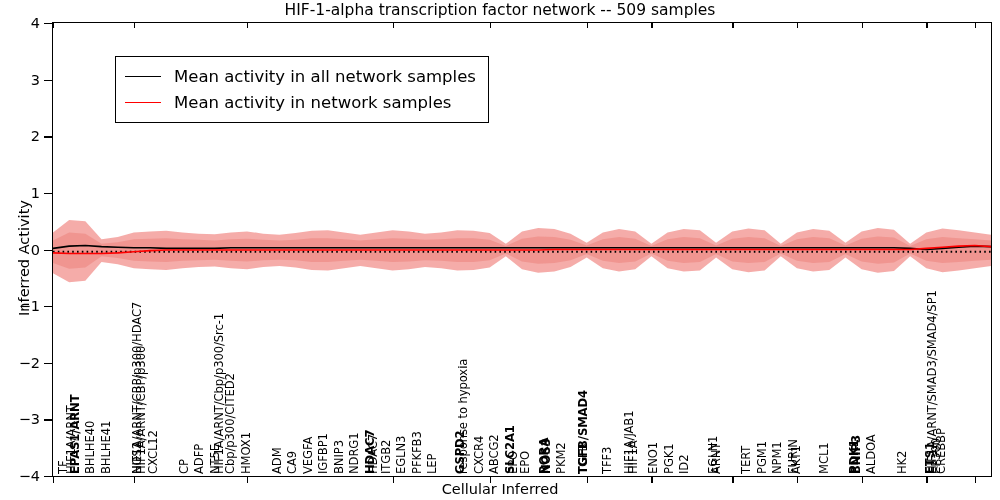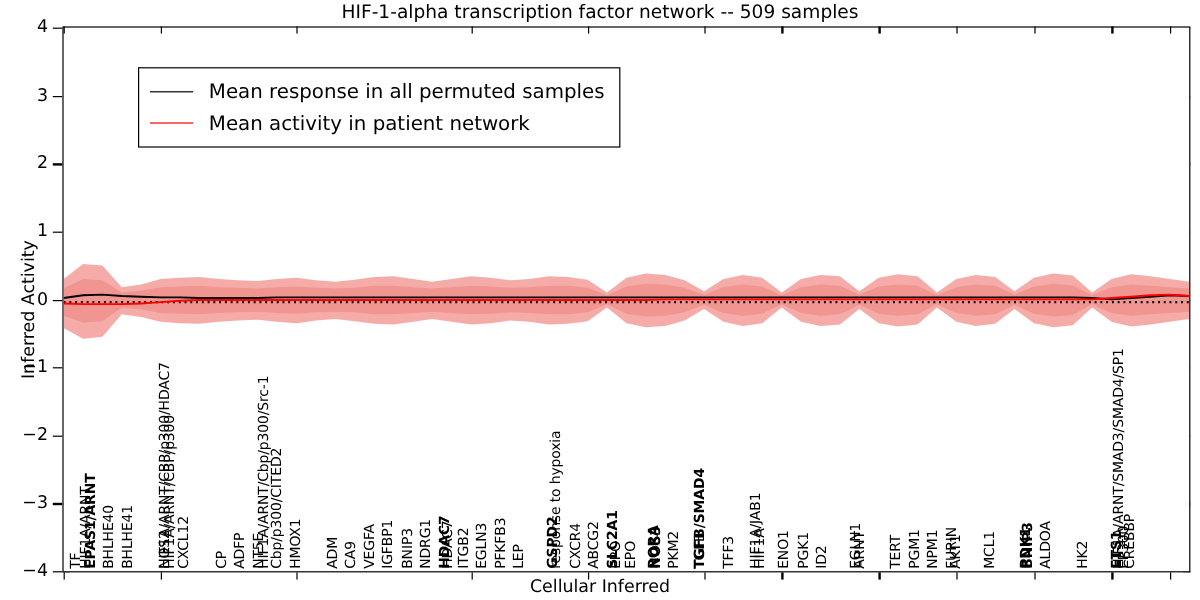--- a/index.html
+++ b/index.html
@@ -112,25 +112,25 @@
           <path d="M 0.00 217.44 L 16.17 209.51 L 32.34 210.64 L 48.52 220.84 L 64.69 219.14 L 80.86 216.31 L 97.03 215.74 L 113.21 215.17 L 129.38 216.31 L 145.55 216.87 L 161.72 217.44 L 177.90 216.31 L 194.07 215.74 L 210.24 216.87 L 226.41 217.44 L 242.59 216.87 L 258.76 215.17 L 274.93 215.17 L 291.10 216.31 L 307.28 217.44 L 323.45 216.31 L 339.62 215.17 L 355.79 215.74 L 371.97 216.87 L 388.14 216.31 L 404.31 215.17 L 420.48 215.17 L 436.66 216.87 L 452.83 223.10 L 469.00 215.74 L 485.17 213.48 L 501.34 214.04 L 517.52 216.87 L 533.69 222.54 L 549.86 216.31 L 566.03 214.04 L 582.21 215.74 L 598.38 223.10 L 614.55 216.31 L 630.72 214.04 L 646.90 215.17 L 663.07 222.54 L 679.24 215.74 L 695.41 214.04 L 711.59 215.17 L 727.76 223.10 L 743.93 216.31 L 760.10 214.04 L 776.28 215.17 L 792.45 222.54 L 808.62 215.74 L 824.79 213.48 L 840.97 214.61 L 857.14 223.10 L 873.31 216.31 L 889.48 214.04 L 905.66 215.17 L 921.83 216.31 L 938.00 217.44 L 938.00 236.69 L 921.83 237.83 L 905.66 238.96 L 889.48 240.09 L 873.31 237.83 L 857.14 230.46 L 840.97 239.52 L 824.79 240.66 L 808.62 238.39 L 792.45 231.03 L 776.28 238.96 L 760.10 240.09 L 743.93 237.83 L 727.76 230.46 L 711.59 238.96 L 695.41 240.09 L 679.24 238.39 L 663.07 231.03 L 646.90 238.96 L 630.72 240.09 L 614.55 237.83 L 598.38 230.46 L 582.21 238.39 L 566.03 240.09 L 549.86 237.83 L 533.69 231.03 L 517.52 237.26 L 501.34 240.09 L 485.17 240.66 L 469.00 238.39 L 452.83 230.46 L 436.66 237.26 L 420.48 238.96 L 404.31 238.96 L 388.14 237.83 L 371.97 237.26 L 355.79 238.39 L 339.62 238.96 L 323.45 237.83 L 307.28 236.69 L 291.10 237.83 L 274.93 238.96 L 258.76 238.96 L 242.59 237.26 L 226.41 236.69 L 210.24 237.26 L 194.07 238.39 L 177.90 237.83 L 161.72 236.69 L 145.55 237.26 L 129.38 237.83 L 113.21 238.96 L 97.03 238.39 L 80.86 237.83 L 64.69 234.99 L 48.52 233.30 L 32.34 244.62 L 16.17 245.75 L 0.00 240.09 Z" fill="#ef938e" fill-opacity="0.95" stroke="none"></path>
           <path d="M 0.00 225.37 L 16.17 223.10 L 32.34 222.54 L 48.52 223.67 L 64.69 224.23 L 80.86 224.80 L 97.03 224.80 L 113.21 225.37 L 129.38 225.37 L 145.55 225.37 L 161.72 225.37 L 177.90 224.80 L 194.07 224.80 L 210.24 224.80 L 226.41 224.80 L 242.59 224.80 L 258.76 224.80 L 274.93 224.80 L 291.10 224.80 L 307.28 224.80 L 323.45 224.80 L 339.62 224.80 L 355.79 224.80 L 371.97 224.80 L 388.14 224.80 L 404.31 224.80 L 420.48 224.80 L 436.66 224.80 L 452.83 224.80 L 469.00 224.80 L 485.17 224.80 L 501.34 224.80 L 517.52 224.80 L 533.69 224.80 L 549.86 224.80 L 566.03 224.80 L 582.21 224.80 L 598.38 224.80 L 614.55 224.80 L 630.72 224.80 L 646.90 224.80 L 663.07 224.80 L 679.24 224.80 L 695.41 224.80 L 711.59 224.80 L 727.76 224.80 L 743.93 224.80 L 760.10 224.80 L 776.28 224.80 L 792.45 224.80 L 808.62 224.80 L 824.79 224.80 L 840.97 224.80 L 857.14 225.37 L 873.31 226.50 L 889.48 225.37 L 905.66 224.23 L 921.83 223.10 L 938.00 223.67" fill="none" stroke="#000000" stroke-width="1.6" stroke-linecap="round"></path>
           <path d="M 0.00 228.77 L 16.17 228.77 L 32.34 228.77 L 48.52 228.77 L 64.69 228.77 L 80.86 228.77 L 97.03 228.77 L 113.21 228.77 L 129.38 228.77 L 145.55 228.77 L 161.72 228.77 L 177.90 228.77 L 194.07 228.77 L 210.24 228.77 L 226.41 228.77 L 242.59 228.77 L 258.76 228.77 L 274.93 228.77 L 291.10 228.77 L 307.28 228.77 L 323.45 228.77 L 339.62 228.77 L 355.79 228.77 L 371.97 228.77 L 388.14 228.77 L 404.31 228.77 L 420.48 228.77 L 436.66 228.77 L 452.83 228.77 L 469.00 228.77 L 485.17 228.77 L 501.34 228.77 L 517.52 228.77 L 533.69 228.77 L 549.86 228.77 L 566.03 228.77 L 582.21 228.77 L 598.38 228.77 L 614.55 228.77 L 630.72 228.77 L 646.90 228.77 L 663.07 228.77 L 679.24 228.77 L 695.41 228.77 L 711.59 228.77 L 727.76 228.77 L 743.93 228.77 L 760.10 228.77 L 776.28 228.77 L 792.45 228.77 L 808.62 228.77 L 824.79 228.77 L 840.97 228.77 L 857.14 228.77 L 873.31 228.77 L 889.48 228.77 L 905.66 228.77 L 921.83 228.77 L 938.00 228.77" fill="none" stroke="#000000" stroke-width="1.8" stroke-dasharray="1.6 3.2" stroke-linecap="butt"></path>
           <path d="M 0.00 229.90 L 16.17 230.46 L 32.34 230.46 L 48.52 230.46 L 64.69 229.90 L 80.86 228.77 L 97.03 227.63 L 113.21 227.07 L 129.38 227.07 L 145.55 227.07 L 161.72 227.07 L 177.90 227.07 L 194.07 227.07 L 210.24 227.07 L 226.41 227.07 L 242.59 227.07 L 258.76 227.07 L 274.93 227.07 L 291.10 227.07 L 307.28 227.07 L 323.45 227.07 L 339.62 227.07 L 355.79 227.07 L 371.97 227.07 L 388.14 227.07 L 404.31 227.07 L 420.48 227.07 L 436.66 227.07 L 452.83 227.07 L 469.00 227.07 L 485.17 227.07 L 501.34 226.50 L 517.52 226.50 L 533.69 226.50 L 549.86 226.50 L 566.03 226.50 L 582.21 226.50 L 598.38 226.50 L 614.55 226.50 L 630.72 226.50 L 646.90 226.50 L 663.07 226.50 L 679.24 226.50 L 695.41 226.50 L 711.59 226.50 L 727.76 226.50 L 743.93 226.50 L 760.10 226.50 L 776.28 226.50 L 792.45 226.50 L 808.62 226.50 L 824.79 226.50 L 840.97 226.50 L 857.14 226.50 L 873.31 225.37 L 889.48 224.23 L 905.66 223.10 L 921.83 222.54 L 938.00 223.67" fill="none" stroke="#ff0000" stroke-width="1.6" stroke-linecap="round"></path>
         </svg>
     </div>
 
     <div id="legend">
       <div class="legend-row">
         <span class="legend-swatch"></span>
-        <span class="legend-text">Mean response in all permuted samples</span>
+        <span class="legend-text">Mean activity in all network samples</span>
       </div>
       <div class="legend-row">
         <span class="legend-swatch red"></span>
-        <span class="legend-text">Mean activity in patient network</span>
+        <span class="legend-text">Mean activity in network samples</span>
       </div>
     </div>
   </div>
 
   <div id="xtick-container">
       <div class="xtick-mark" style="left: 53px;"></div>
       <div class="xtick-mark-top" style="left: 53px;"></div>
       <div class="xtick-mark" style="left: 133.862px;"></div>
       <div class="xtick-mark-top" style="left: 133.862px;"></div>
       <div class="xtick-mark" style="left: 247.069px;"></div>

